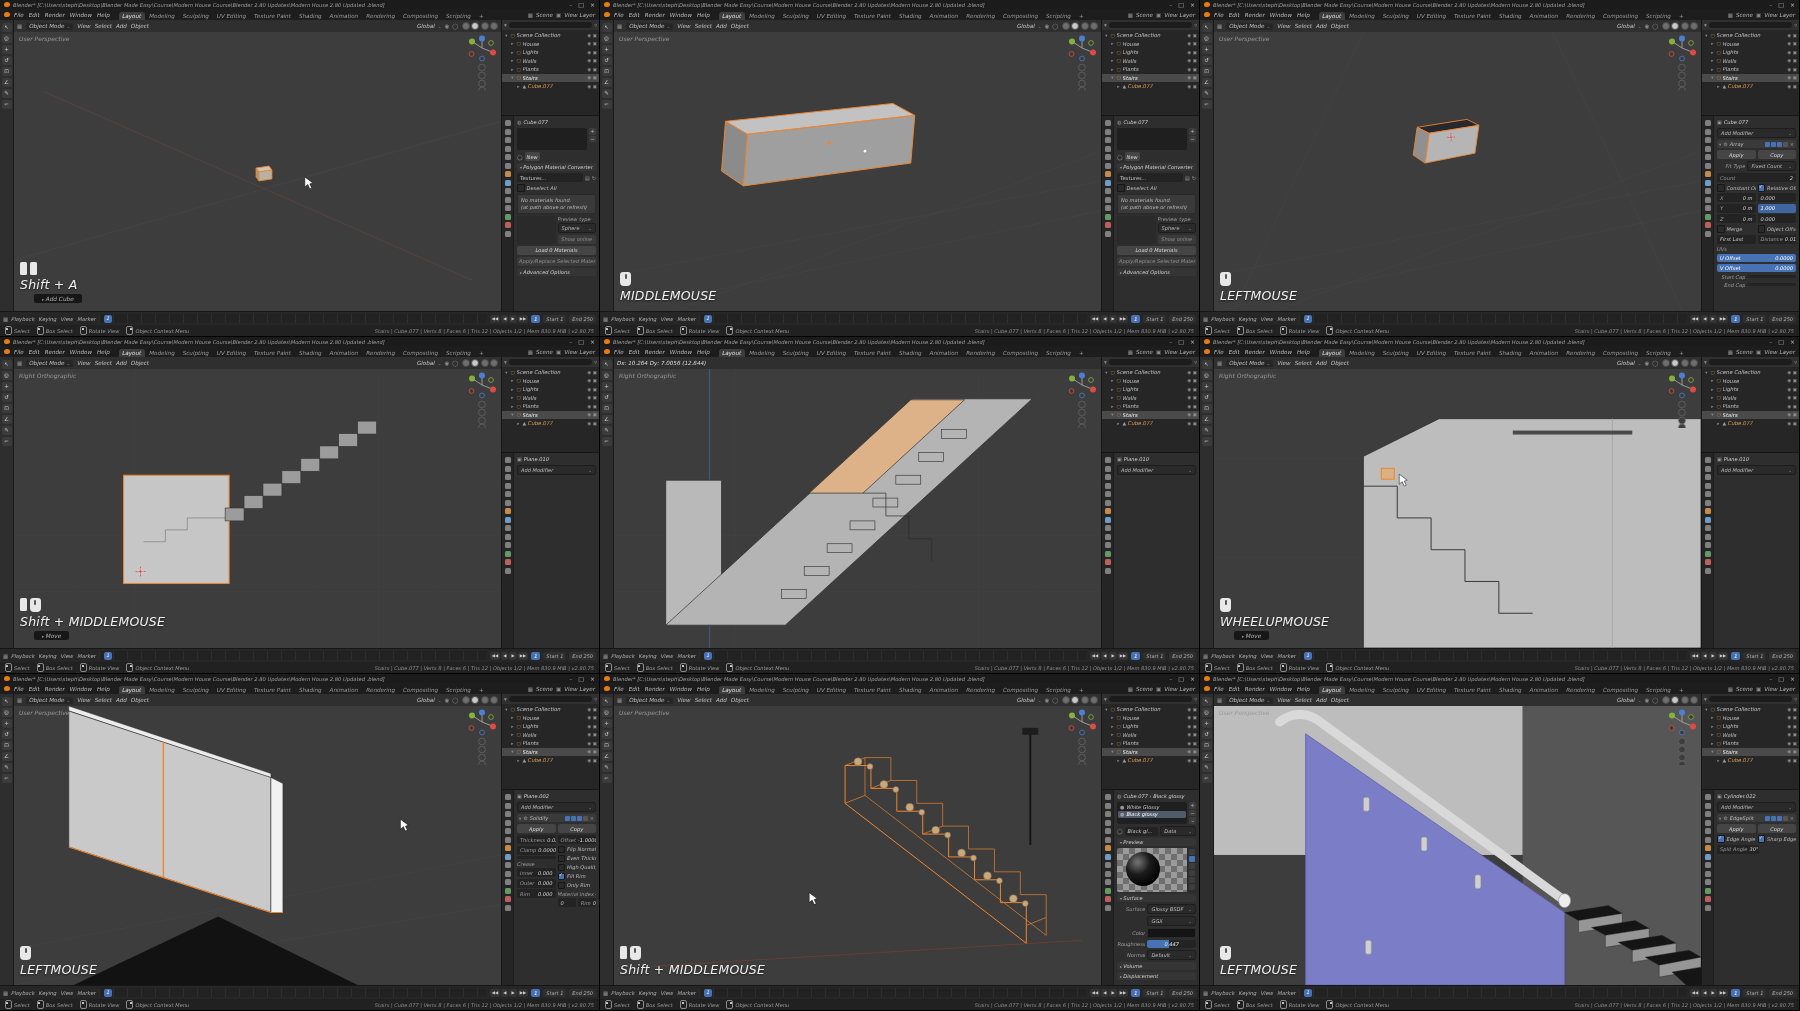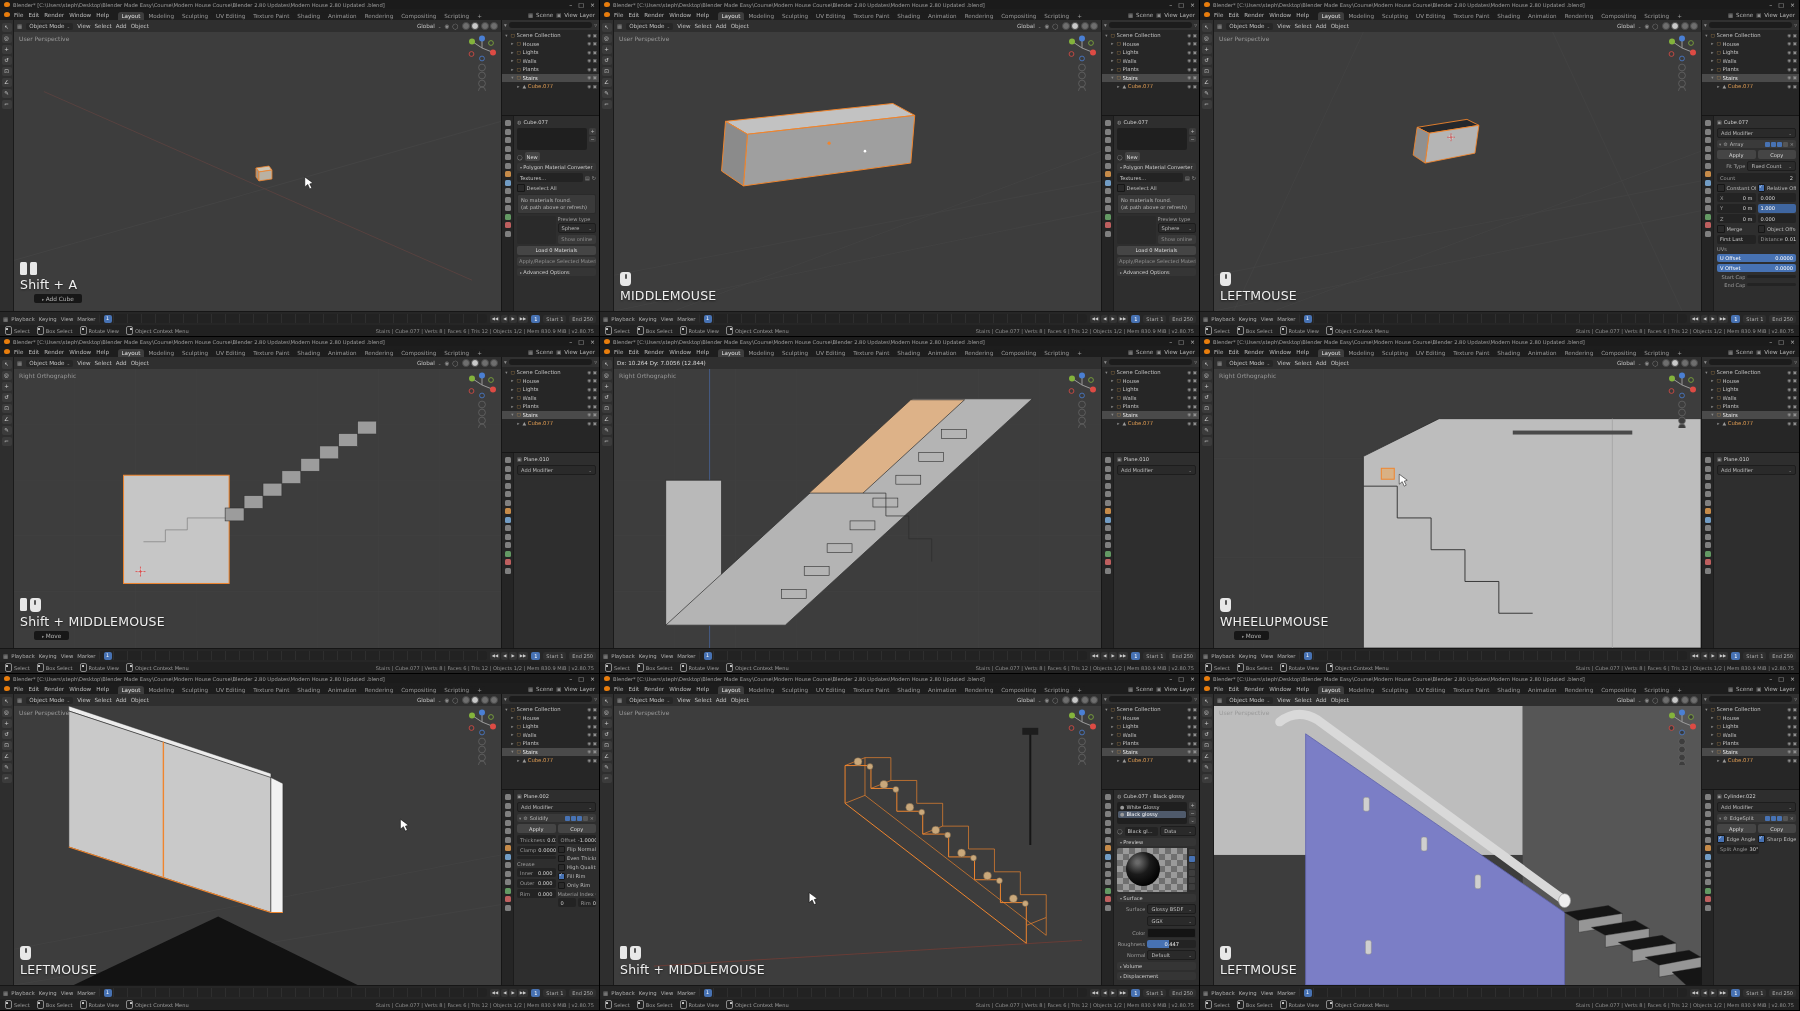--- a/index.html
+++ b/index.html
@@ -1,16 +1,16 @@
 <!DOCTYPE html>
 <html><head>
 <meta charset="utf-8">
 <style>
   html,body{margin:0;padding:0;background:#000;font-family:"DejaVu Sans",sans-serif;}
-  #grid{display:grid;grid-template-columns:repeat(3,600px);grid-template-rows:repeat(3,337px);width:1800px;height:1011px;}
+  #grid{display:grid;grid-template-columns:repeat(3,600px);grid-template-rows:repeat(3,337px);width:1800px;height:1011px;font-style:italic;}
   .panel{position:relative;display:flex;flex-direction:column;background:#2a2a2a;box-sizing:border-box;
          border-right:1px solid #000;border-bottom:1px solid #000;overflow:hidden;}
   
   .titlebar{height:9px;flex:none;background:#1b1b1b;display:flex;align-items:center;gap:3px;padding:0 4px;font-size:5.2px;color:#9f9f9f;white-space:nowrap;}
   .blogo{width:6px;height:5px;background:#e87d0d;border-radius:50% 50% 50% 2px;flex:none;}
   .titlebar .title{overflow:hidden;text-overflow:ellipsis;flex:1;}
   .win-controls{margin-left:auto;display:flex;gap:6px;color:#c0c0c0;font-size:6px;flex:none;}
   
   .menubar{height:11px;flex:none;background:#1d1d1d;display:flex;align-items:center;gap:4px;padding:0 4px;font-size:5.6px;color:#bdbdbd;white-space:nowrap;overflow:hidden;}
   .menu-list{display:flex;gap:5px;}

